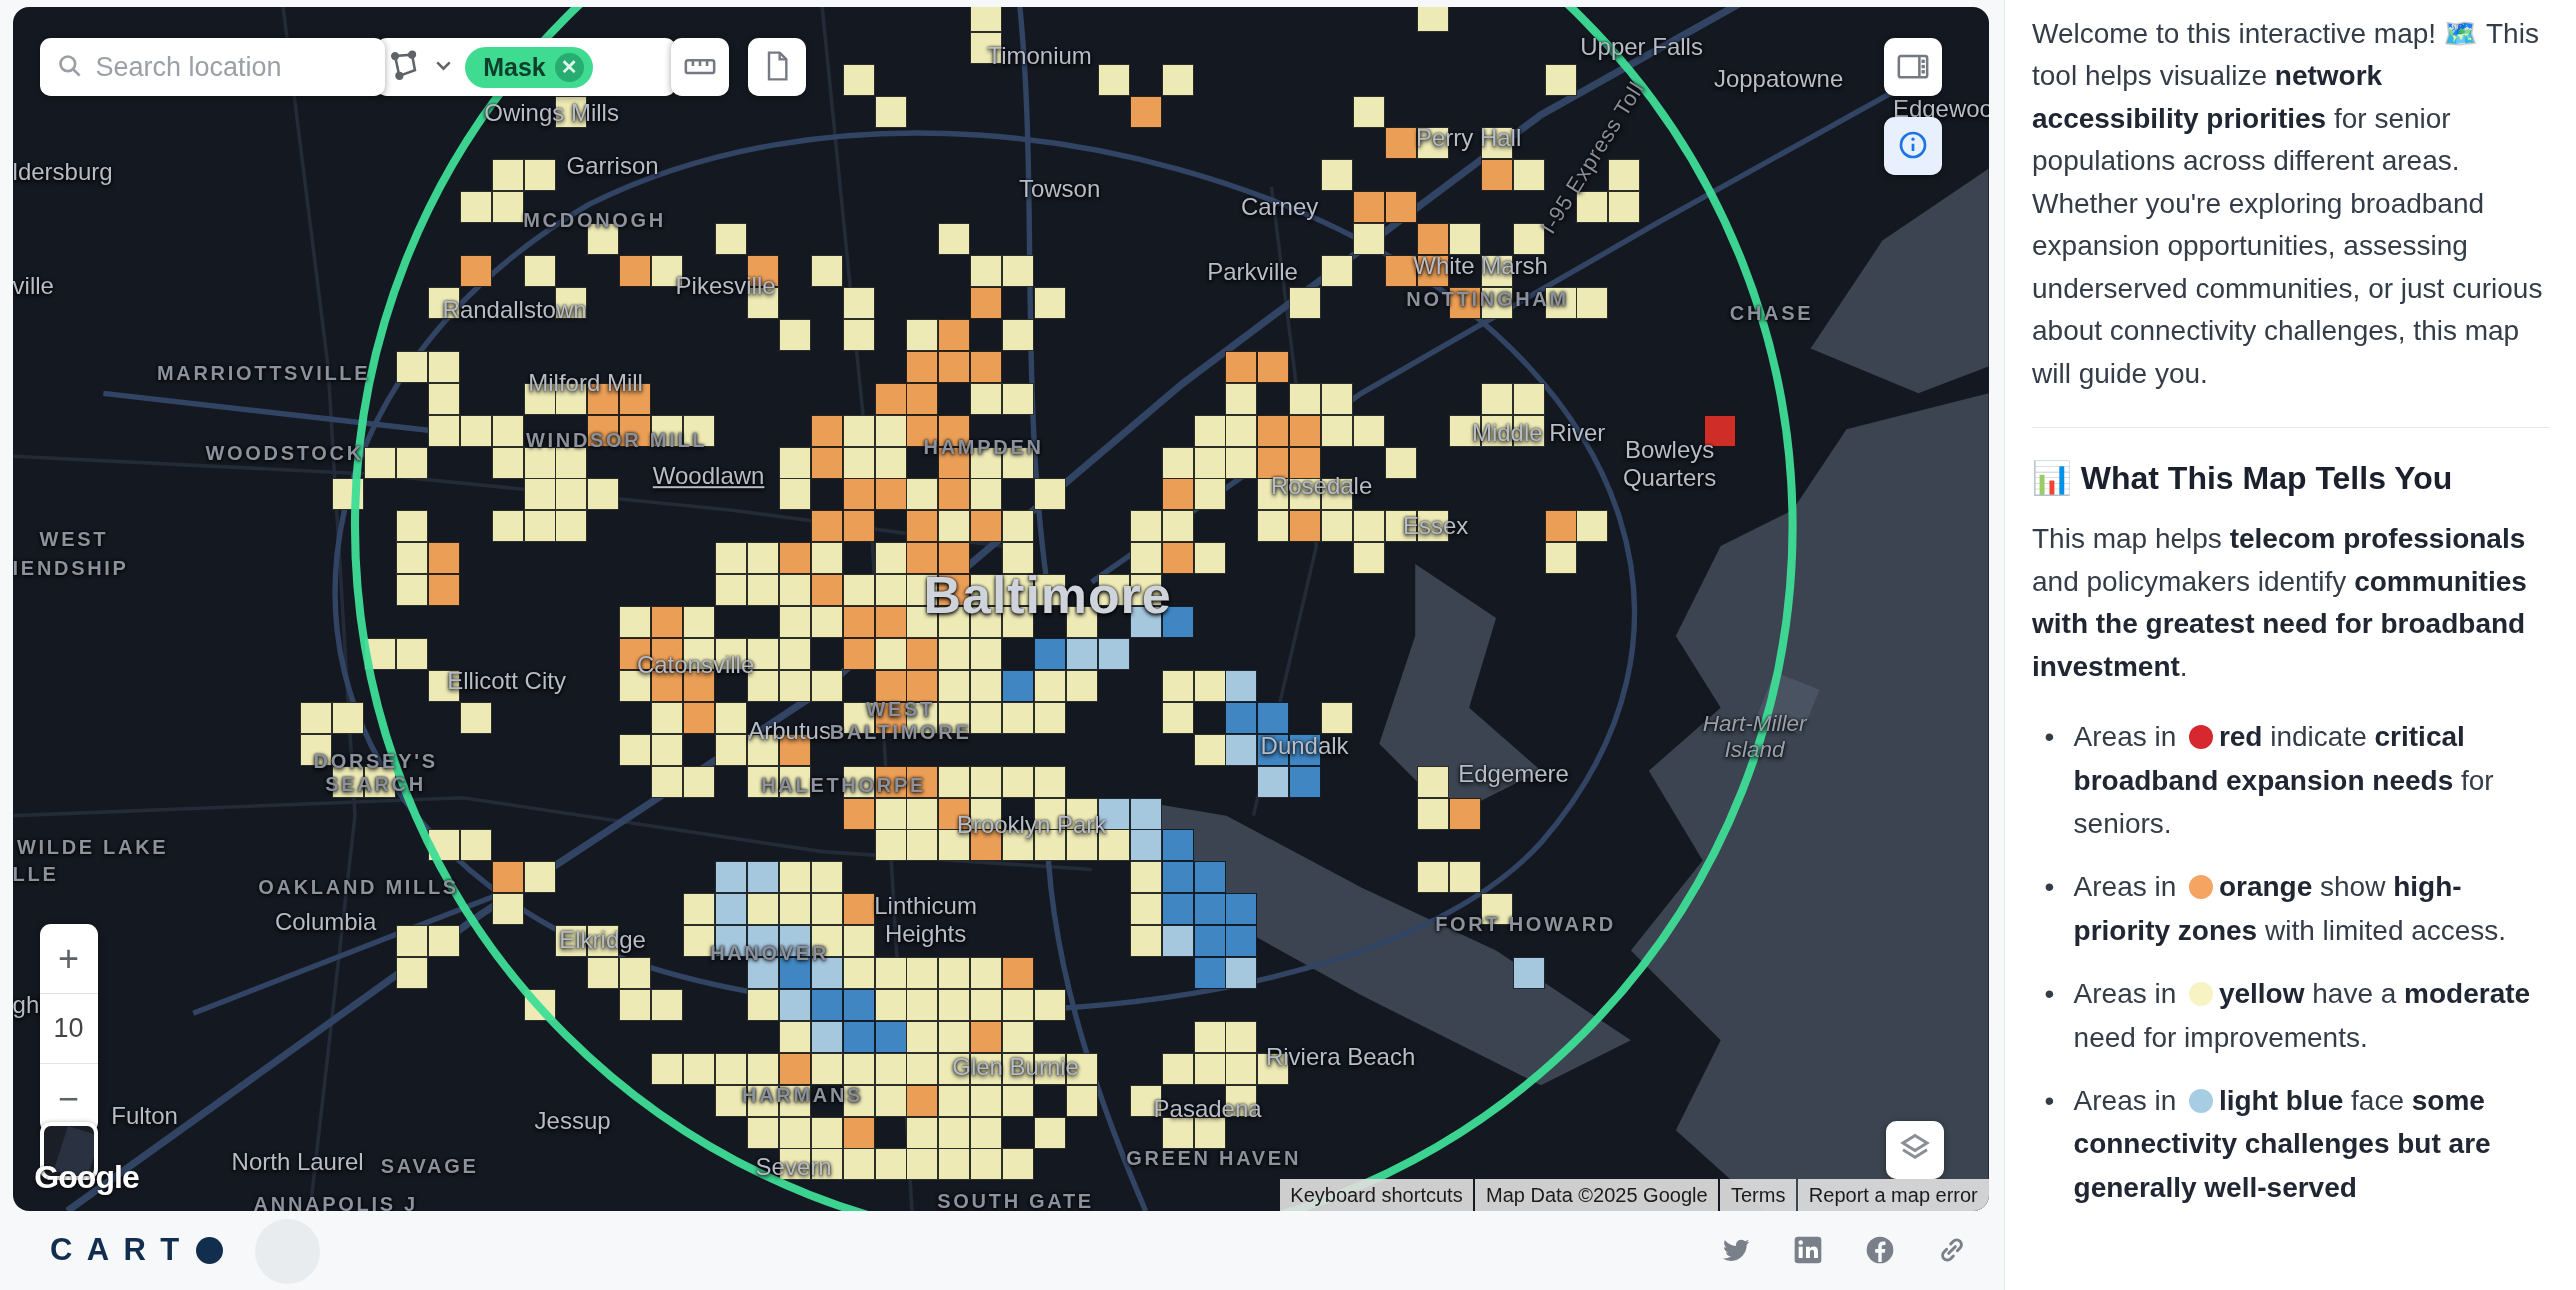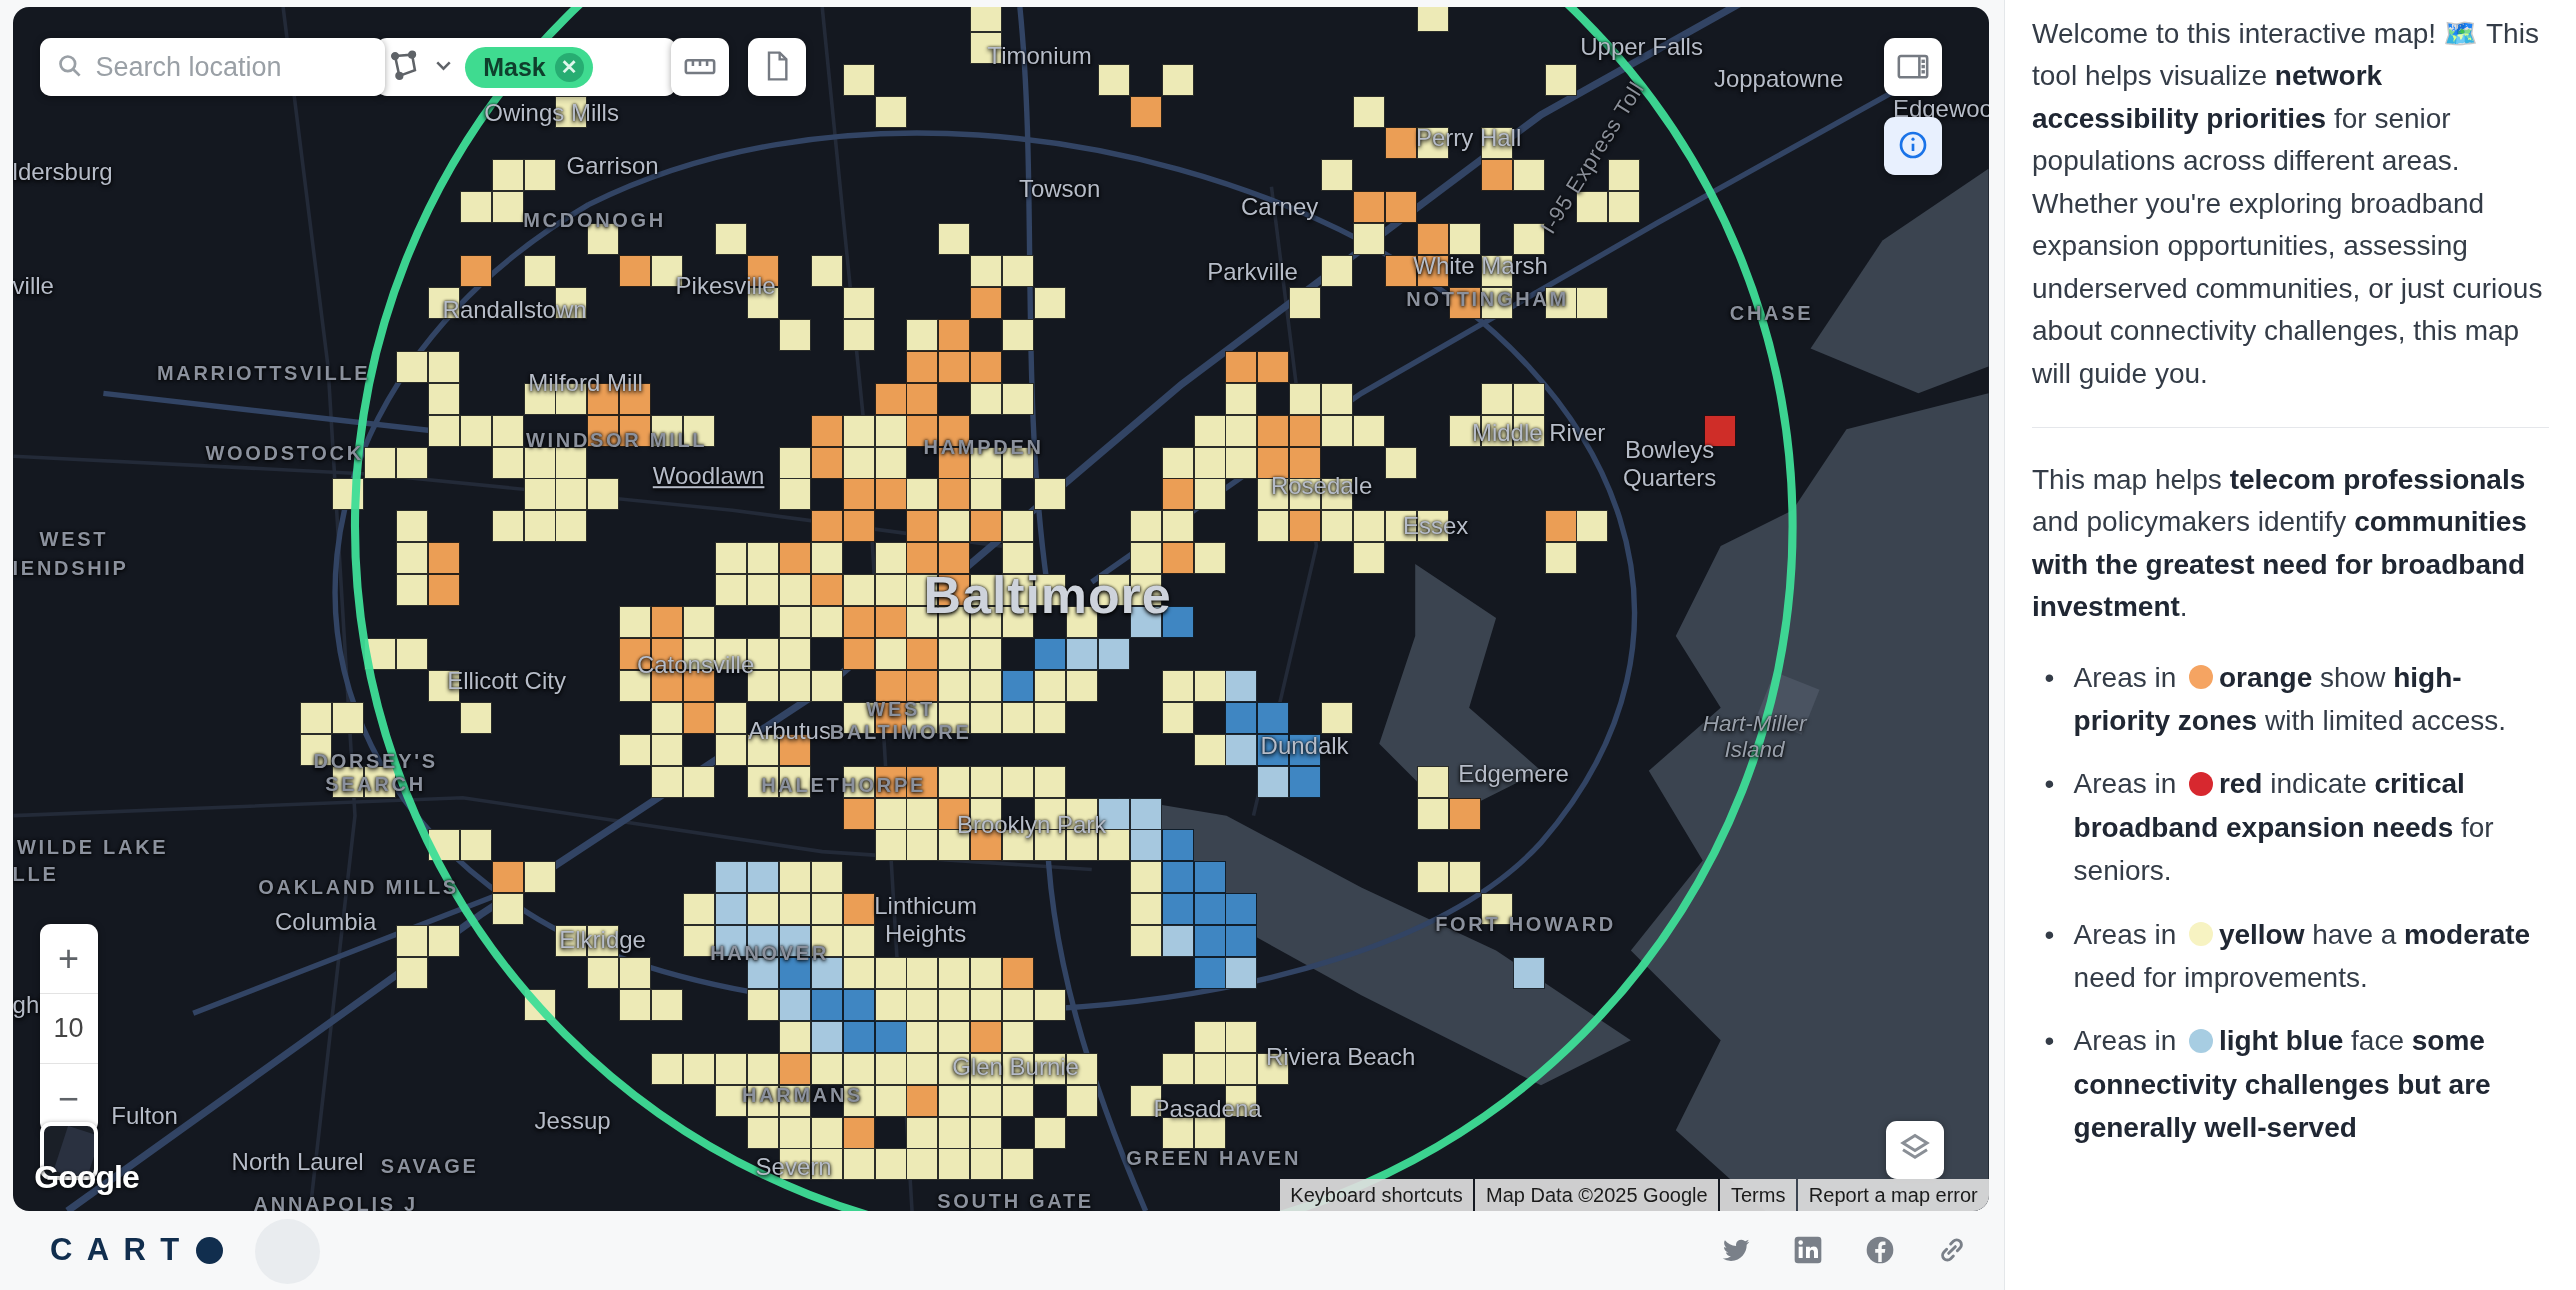--- a/index.html
+++ b/index.html
@@ -708,24 +708,25 @@
     <span>Keyboard shortcuts</span>
     <span>Map Data ©2025 Google</span>
     <span>Terms</span>
     <span>Report a map error</span>
   </div>
 </div>
 
 <div id="sidebar">
   <p class="para"><span>Welcome to this interactive map! 🗺️ This tool helps visualize </span><b>network accessibility priorities</b><span> for senior populations across different areas. Whether you're exploring broadband expansion opportunities, assessing underserved communities, or just curious about connectivity challenges, this map will guide you.</span></p>
   <hr>
+  <h2>📊 What This Map Tells You</h2>
   <p class="para"><span>This map helps </span><b>telecom professionals</b><span> and policymakers identify </span><b>communities with the greatest need for broadband investment</b><span>.</span></p>
   <ul>
+      <li><span>Areas in </span><span class="dot" style="background: rgb(215, 40, 47);"></span><b>red</b><span> indicate </span><b>critical broadband expansion needs</b><span> for seniors.</span></li>
       <li><span>Areas in </span><span class="dot" style="background: rgb(245, 164, 98);"></span><b>orange</b><span> show </span><b>high-priority zones</b><span> with limited access.</span></li>
-      <li><span>Areas in </span><span class="dot" style="background: rgb(215, 40, 47);"></span><b>red</b><span> indicate </span><b>critical broadband expansion needs</b><span> for seniors.</span></li>
       <li><span>Areas in </span><span class="dot" style="background: rgb(247, 243, 194);"></span><b>yellow</b><span> have a </span><b>moderate</b><span> need for improvements.</span></li>
       <li><span>Areas in </span><span class="dot" style="background: rgb(167, 205, 226);"></span><b>light blue</b><span> face </span><b>some connectivity challenges but are generally well-served</b></li>
     </ul>
 </div>
 
 <div id="footer">
   <div id="carto">
     <span class="ghost"></span>
     <span class="letters">CART</span>
     <span class="o"></span>

